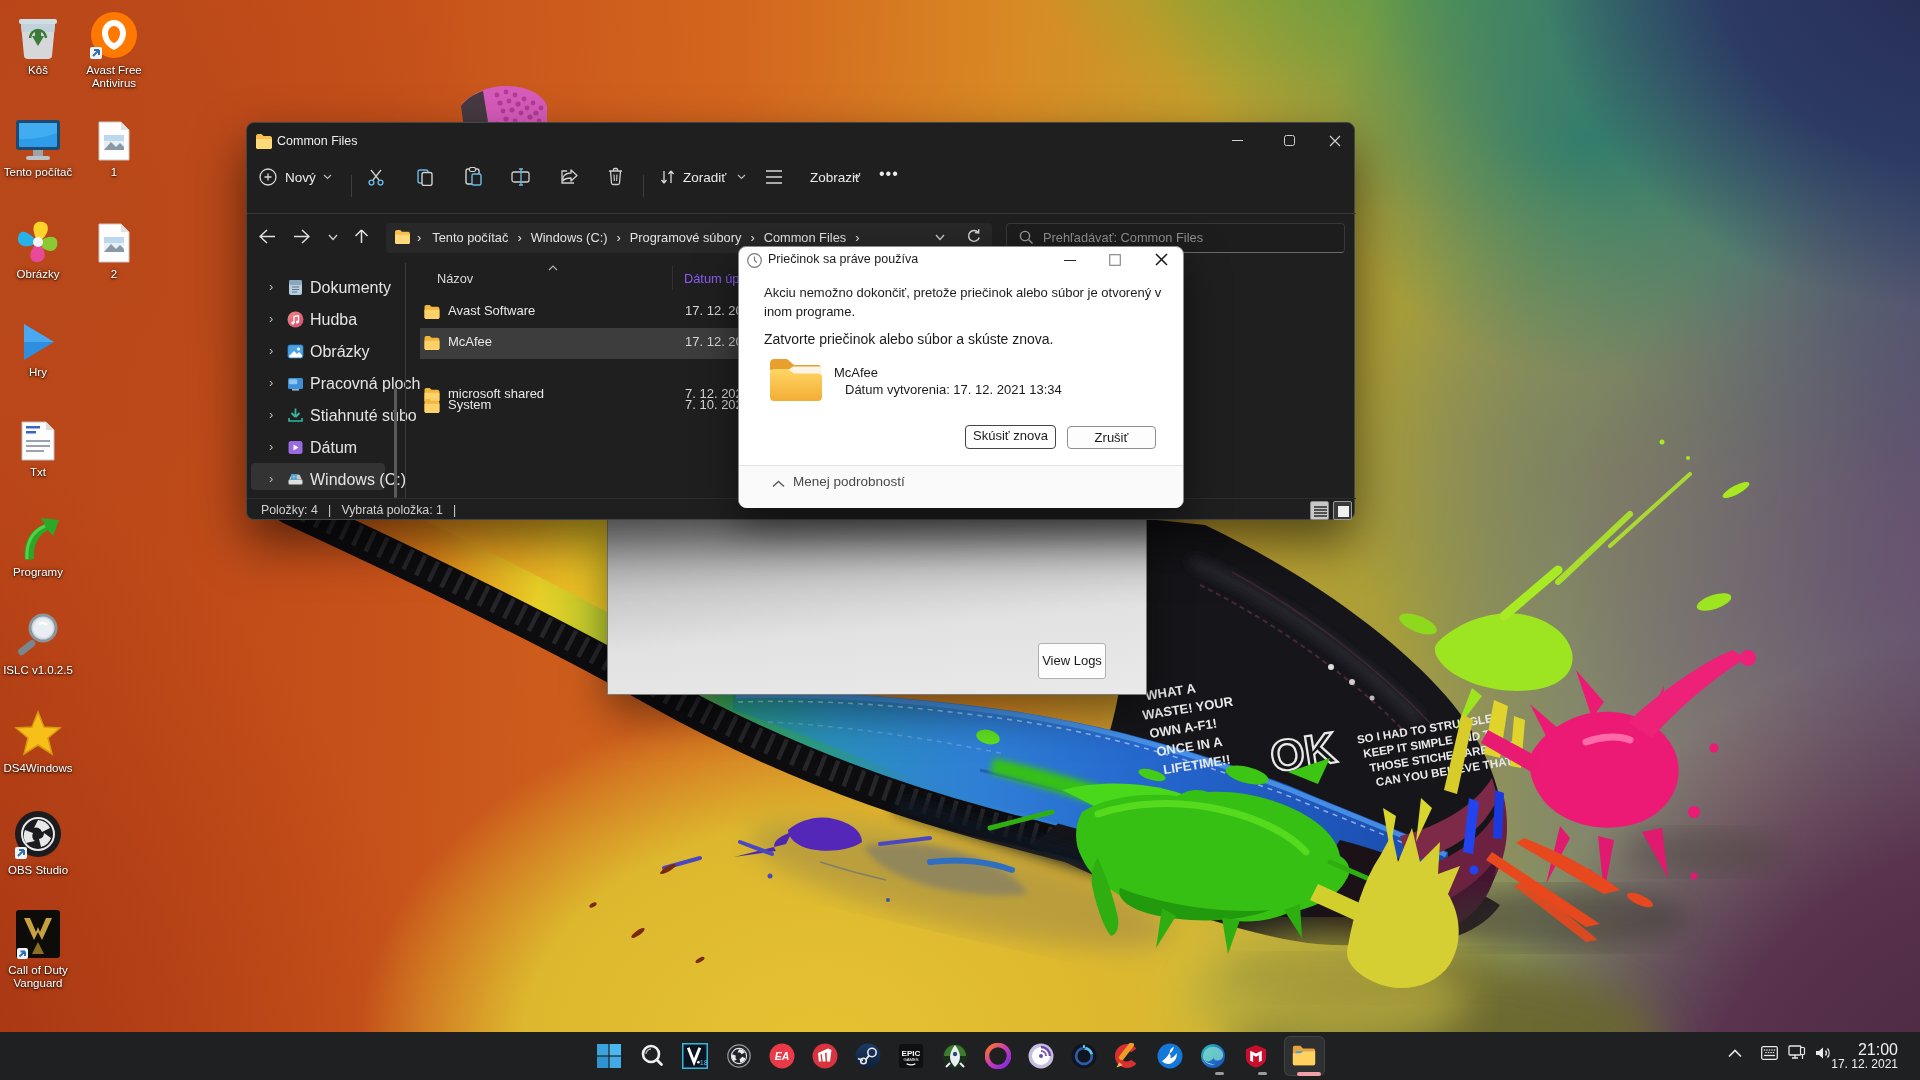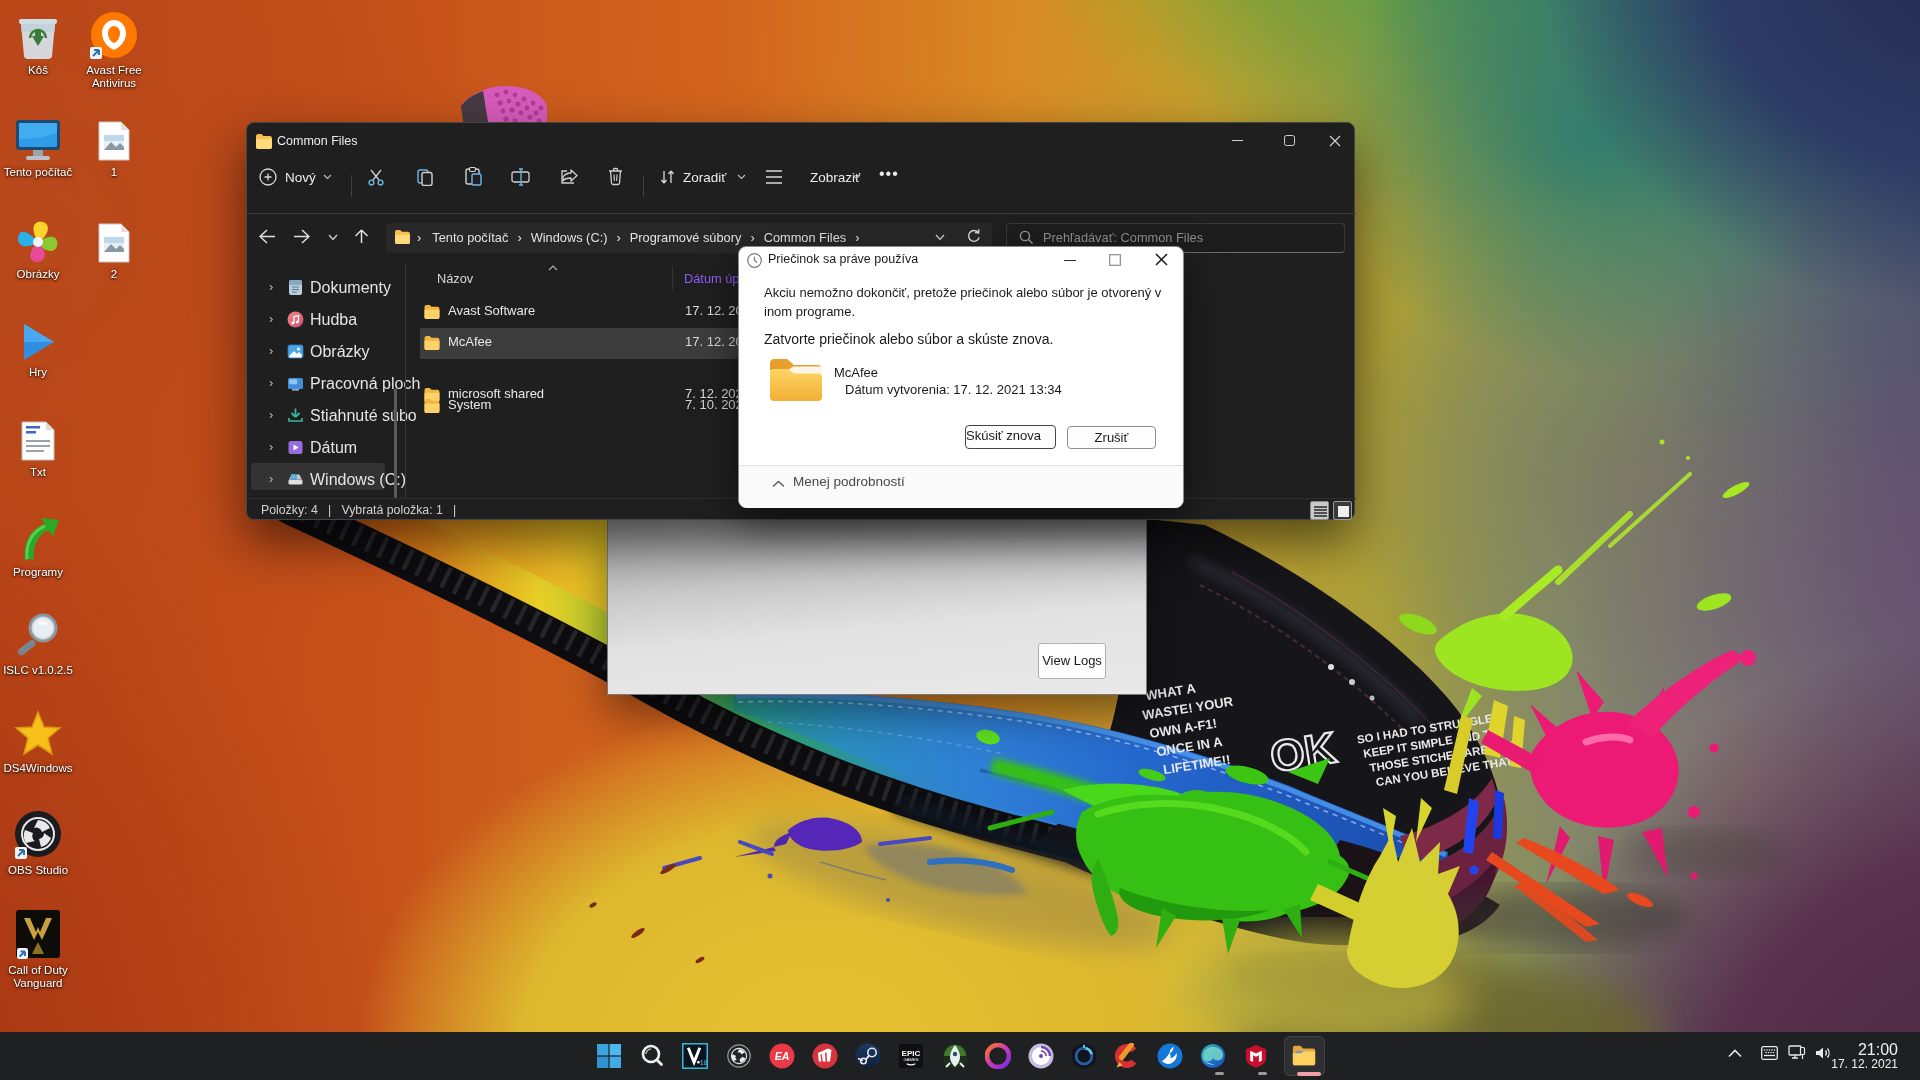--- a/index.html
+++ b/index.html
@@ -627,21 +627,21 @@
             <stop offset="0" stop-color="#ffd564"></stop>
             <stop offset="1" stop-color="#f2ae35"></stop>
           </linearGradient>
         </defs>
         <path d="M2 6 C2 3.8 3.8 2 6 2 L19 2 L26 8 L50 8 C52.2 8 54 9.8 54 12 L54 40 C54 42.2 52.2 44 50 44 L6 44 C3.8 44 2 42.2 2 40 Z" fill="#e89f2e"></path>
         <path d="M2 13 L20 13 L25 9.5 L54 9.5 L54 40 C54 42.2 52.2 44 50 44 L6 44 C3.8 44 2 42.2 2 40 Z" fill="#fdf6e8"></path>
         <path d="M2 16 C2 13.8 3.8 12 6 12 L20 12 L26 16.5 L50 16.5 C52.2 16.5 54 18 54 20 L54 40 C54 42.2 52.2 44 50 44 L6 44 C3.8 44 2 42.2 2 40 Z" fill="url(#dfg)"></path>
       </svg>
  <div style="position:absolute;left:95px;top:118px;font-size:13px;">McAfee</div>
  <div style="position:absolute;left:106px;top:135px;font-size:13px;">Dátum vytvorenia: 17. 12. 2021 13:34</div>
- <div style="position:absolute;left:226px;top:178px;width:91px;height:24px;border:1.5px solid #454545;border-radius:4px;background:#fdfdfd;font-size:13px;text-align:left;line-height:20px;">Skúsiť znova</div>
+ <div style="position:absolute;left:226px;top:178px;width:91px;height:24px;border:1.5px solid #454545;border-radius:4px;background:#fdfdfd;font-size:13px;text-align:center;line-height:20px;">Skúsiť znova</div>
  <div style="position:absolute;left:328px;top:179px;width:89px;height:23px;border:1px solid #8f8f8f;border-radius:4px;background:#fdfdfd;font-size:13px;text-align:center;line-height:21px;">Zrušiť</div>
  <div style="position:absolute;left:0;top:218px;width:444px;height:43px;background:#fafafa;border-top:1px solid #e2e2e2;border-radius:0 0 8px 8px;"></div>
  <svg style="position:absolute;left:33px;top:233px" width="13" height="8">
         <path d="M1 6.5 L6.5 1.5 L12 6.5" stroke="#5a5a5a" stroke-width="1.4" fill="none"></path>
       </svg>
  <div style="position:absolute;left:54px;top:227px;font-size:13.5px;color:#494949;">Menej podrobností</div>
 </div>
 
 <div id="taskbar"></div>
 <svg class="tbi" style="left:596px;" width="26" height="26" viewBox="0 0 26 26">

